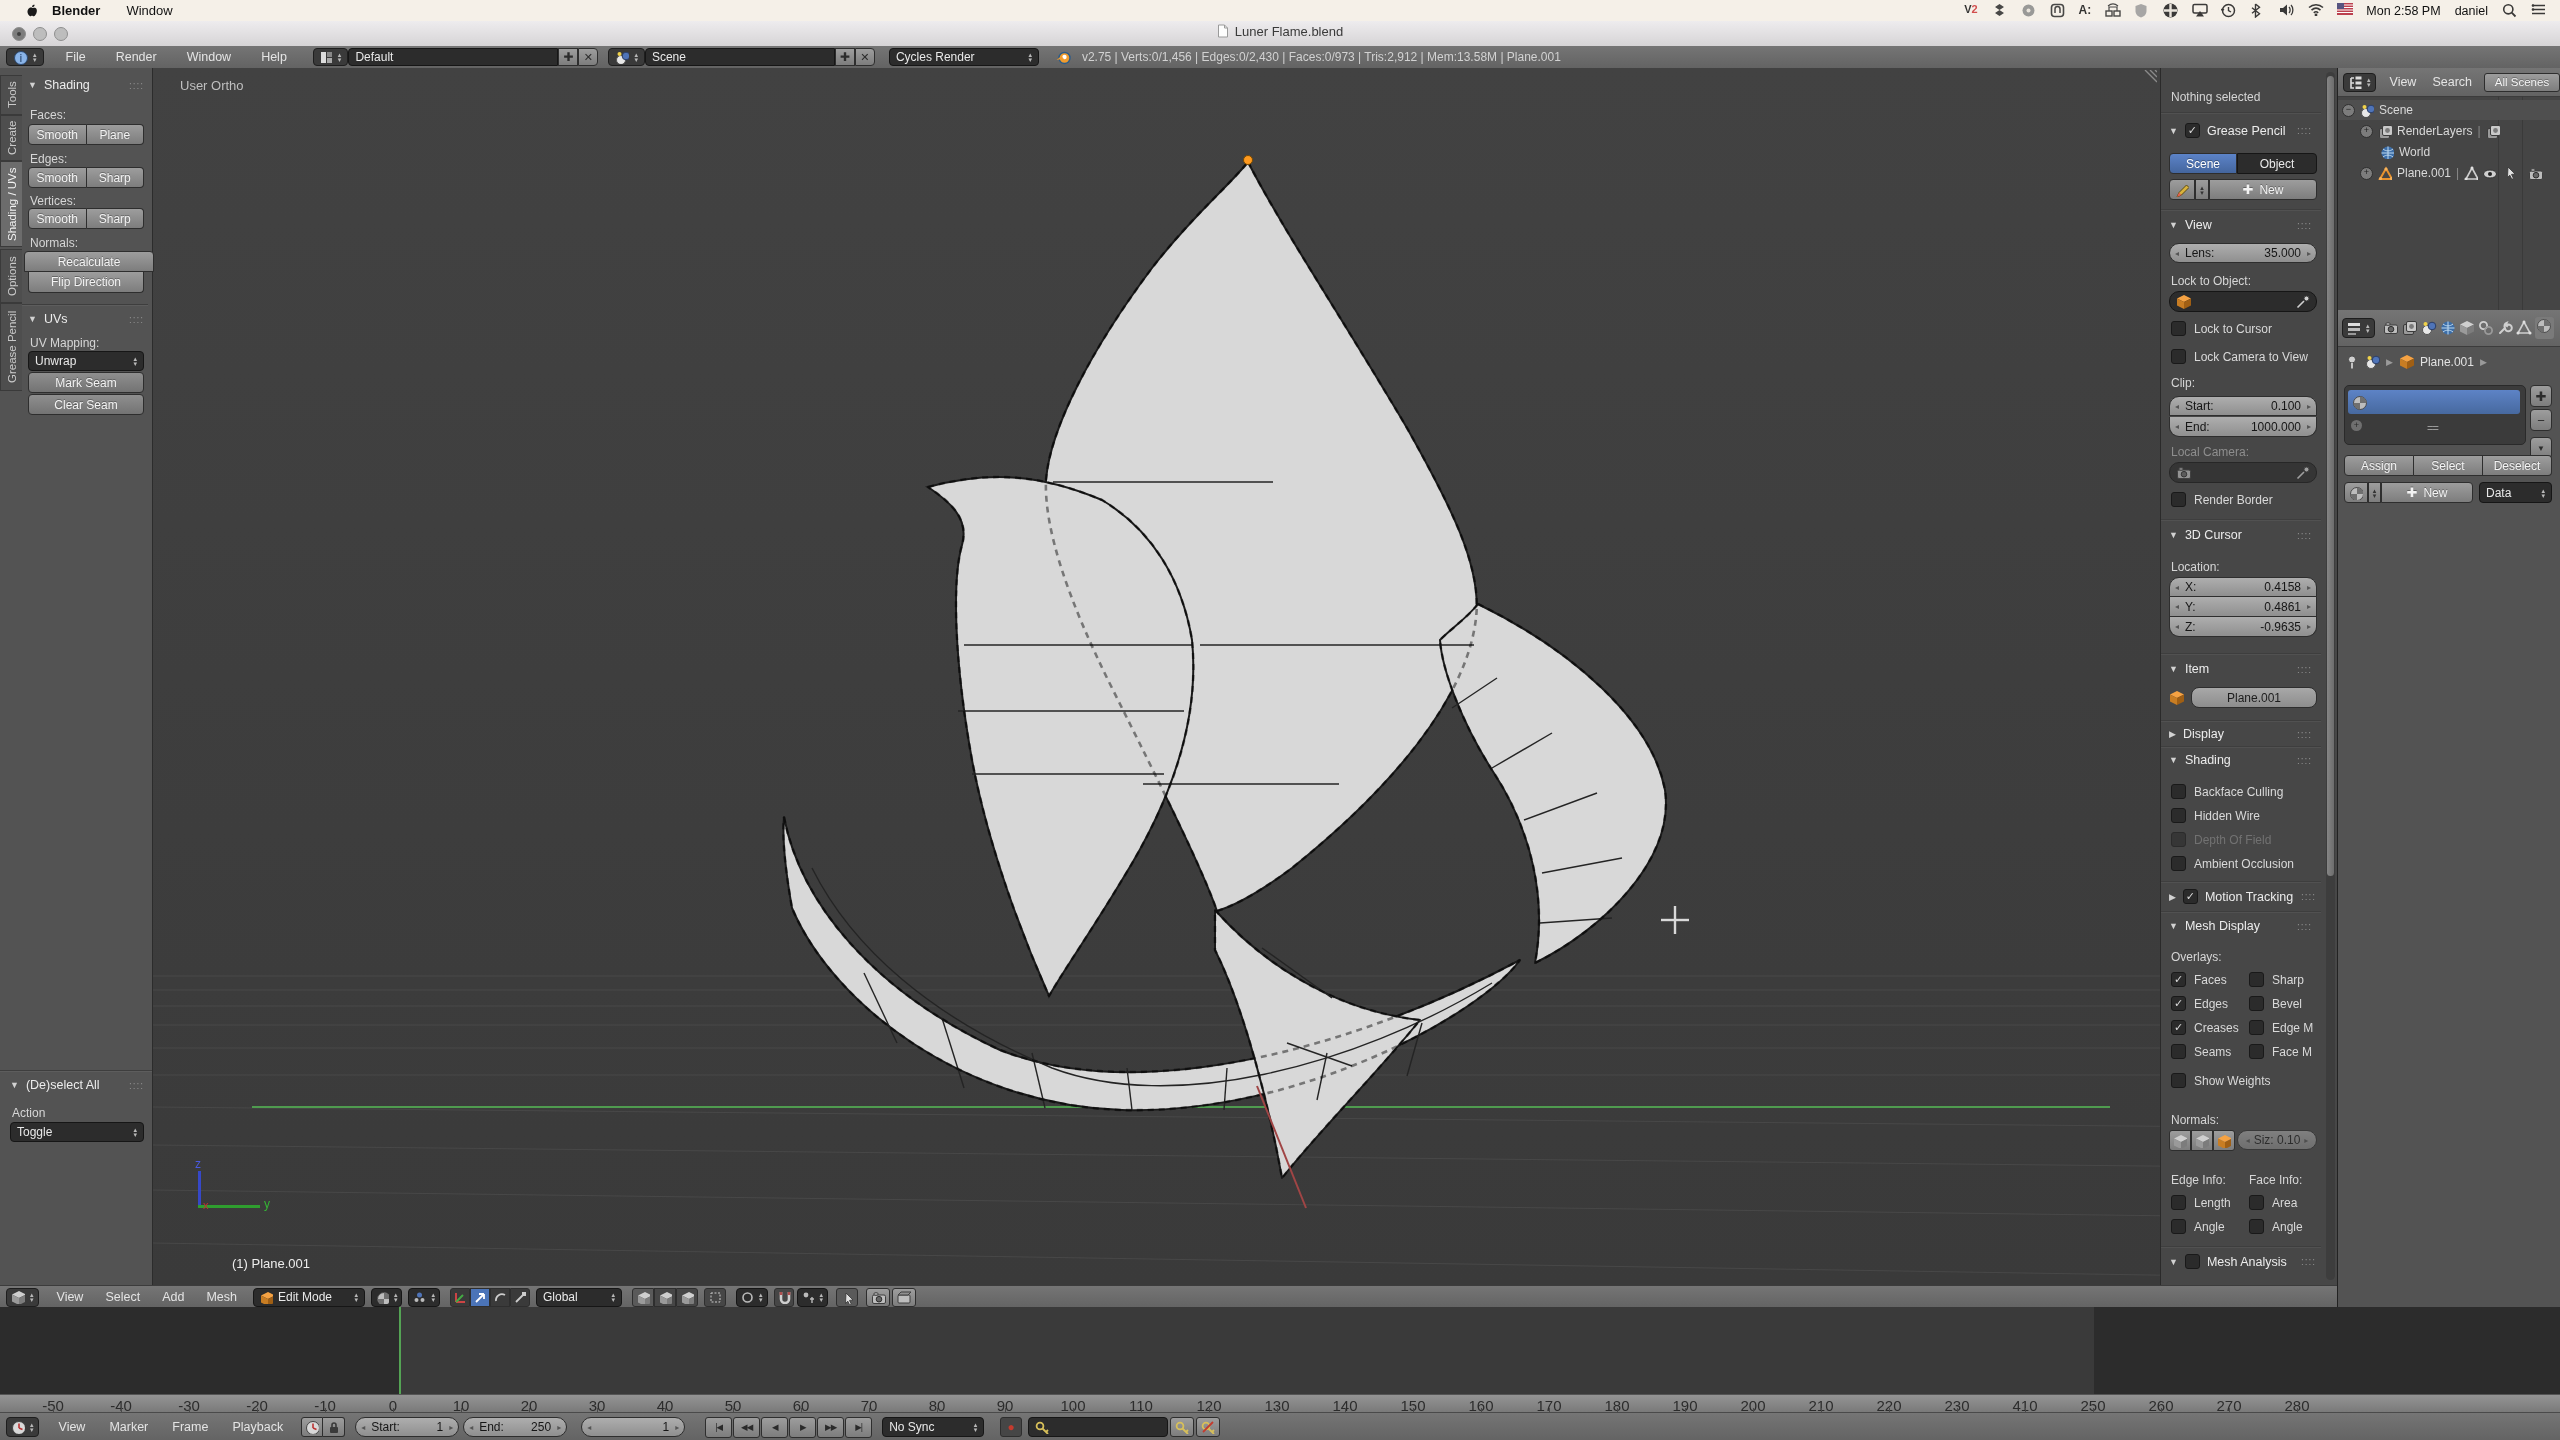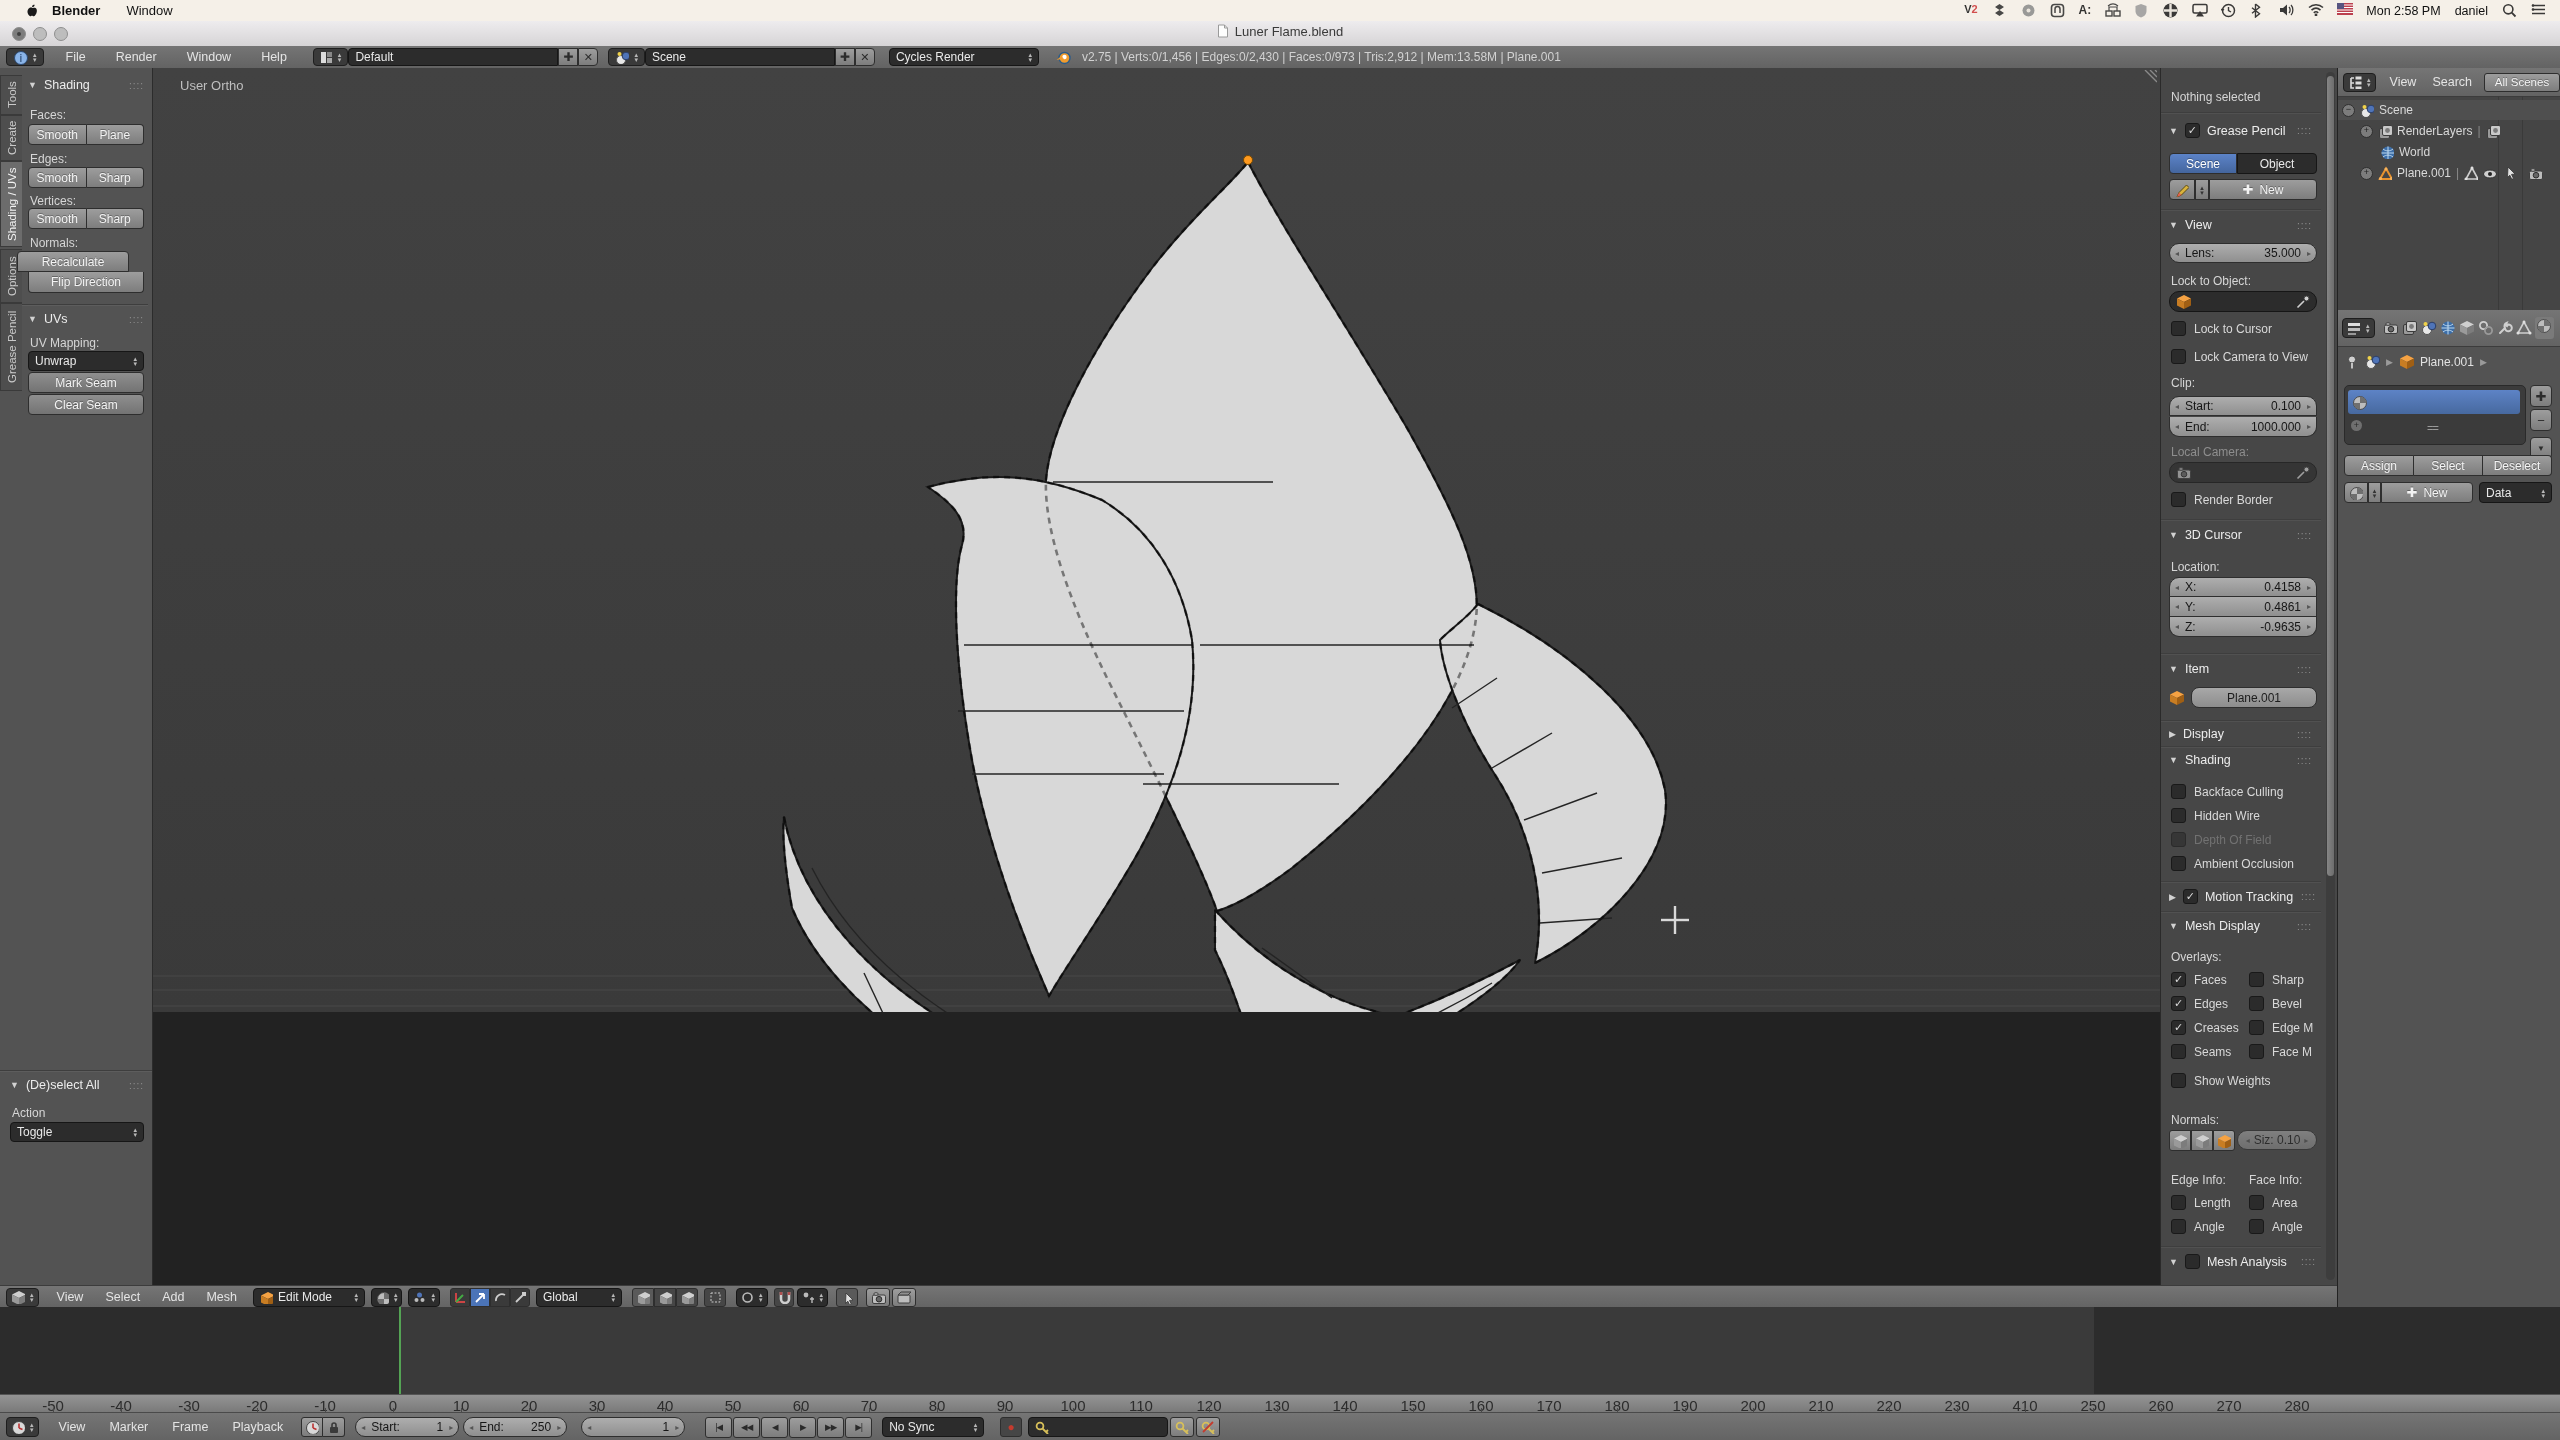--- a/index.html
+++ b/index.html
@@ -293,21 +293,21 @@
   <span class="darksel" style="margin-left:14px;width:150px;height:18px">
       <span>Cycles Render</span>
       <span class="updn" style="margin-left:auto">▴<br>▾</span>
     </span>
   <svg width="17" height="17" style="margin-left:16px">
       <use href="#sym-blender"></use>
     </svg>
   <span style="margin-left:10px;font-size:12px;color:#d2d2d2">v2.75 | Verts:0/1,456 | Edges:0/2,430 | Faces:0/973 | Tris:2,912 | Mem:13.58M | Plane.001</span>
 </div>
 
-<div class="abs" style="left:152px;top:68px;width:2185px;height:944px;background:linear-gradient(#424242,#3a3a3a);overflow:hidden">
+<div class="abs" style="left:152px;top:68px;width:2185px;height:1217px;background:linear-gradient(#424242,#3a3a3a);overflow:hidden">
   <svg width="2185" height="1217" viewBox="0 0 2185 1217">
 
     <g stroke="#484848" stroke-width="1">
       <line x1="0" y1="908" x2="2185" y2="908"></line>
         <line x1="0" y1="922" x2="2185" y2="922"></line>
       <line x1="0" y1="938" x2="2185" y2="938"></line>
         <line x1="0" y1="957" x2="2185" y2="957"></line>
       <line x1="0" y1="980" x2="2185" y2="980"></line>
         <line x1="0" y1="1007" x2="2185" y2="1007"></line>
       <line x1="0" y1="1039" x2="2185" y2="1060"></line>
@@ -406,21 +406,21 @@
   <div class="abs" style="left:28px;top:99px;width:116px;display:flex">
     <span class="wbtn" style="flex:1;border-radius:4px 0 0 4px">Smooth</span>
     <span class="wbtn" style="flex:1;border-radius:0 4px 4px 0;border-left:none">Sharp</span>
   </div>
   <span class="plabel" style="left:30px;top:126px">Vertices:</span>
   <div class="abs" style="left:28px;top:140px;width:116px;display:flex">
     <span class="wbtn" style="flex:1;border-radius:4px 0 0 4px">Smooth</span>
     <span class="wbtn" style="flex:1;border-radius:0 4px 4px 0;border-left:none">Sharp</span>
   </div>
   <span class="plabel" style="left:30px;top:168px">Normals:</span>
-  <span class="wbtn abs" style="left:17px;top:183px;width:112px;border-radius:4px 4px 0 0">Recalculate</span>
+  <span class="wbtn abs" style="left:24px;top:183px;width:130px;border-radius:4px 4px 0 0">Recalculate</span>
   <span class="wbtn abs" style="left:28px;top:204px;width:116px;border-radius:0 0 4px 4px;border-top:none">Flip Direction</span>
   <div class="sep" style="left:22px;top:236px;width:126px"></div>
 
   <div class="ptitle" style="left:28px;top:244px">
       <span class="tri">▼</span>
       <span>UVs</span>
     </div>
   <span class="grip" style="right:8px;top:246px">::::</span>
   <span class="plabel" style="left:30px;top:268px">UV Mapping:</span>
   <div class="darksel abs" style="left:28px;top:283px;width:116px;height:20px">

